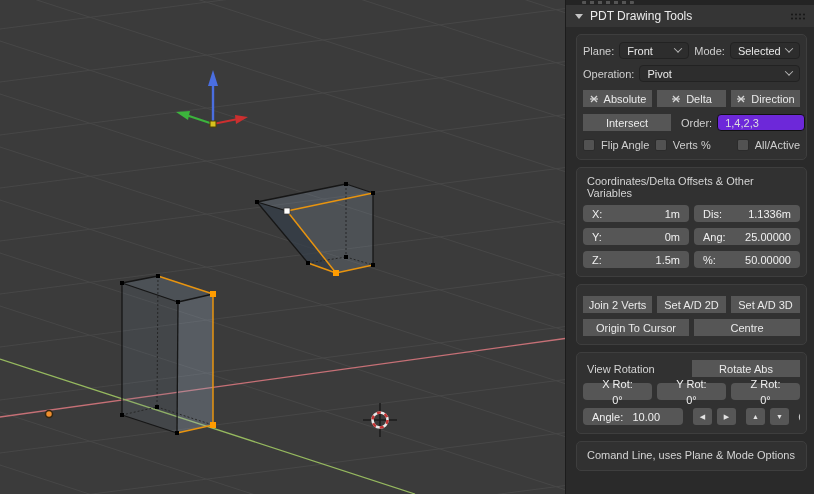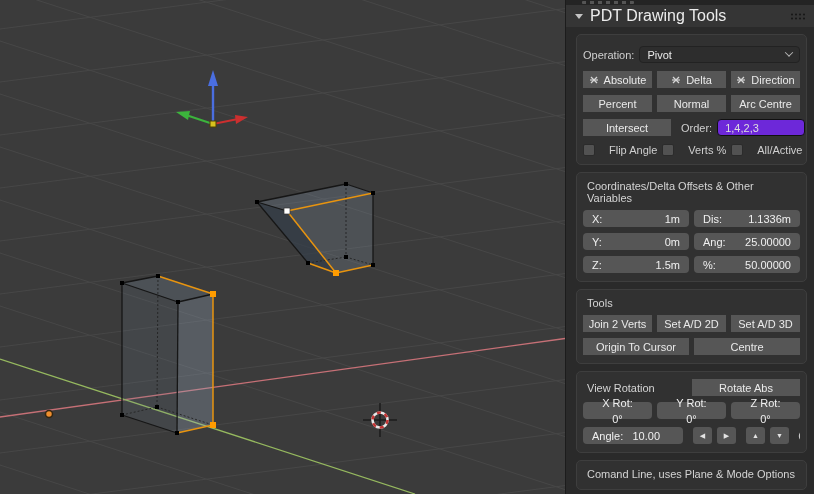--- a/index.html
+++ b/index.html
@@ -14,41 +14,41 @@
   
   .sidebar { width:249px; height:494px; background:#2a2a2a; border-left:1px solid #1c1c1c;
     font-size:11px; color:#d9d9d9; overflow:hidden; }
   .top-strip { height:5px; background:#242424; position:relative; }
   .top-strip .remnant { position:absolute; left:16px; top:1px; width:52px; height:3px;
     background:repeating-linear-gradient(90deg,#555 0 4px,#242424 4px 8px); border-radius:1px; }
   .panel-header { height:22px; background:#353535; display:flex; align-items:center;
     padding:0 9px; gap:7px; }
   .tri-down { width:0; height:0; border-left:4px solid transparent; border-right:4px solid transparent;
     border-top:5px solid #c4c4c4; }
-  .panel-title { font-size:16px; color:#ececec; flex:1; }
+  .panel-title { font-size:12px; color:#ececec; flex:1; }
   .gbox { margin:7px 7px 0 10px; background:#313131; border:1px solid #3e3e3e;
     border-radius:5px; padding:5px 6px 8px; }
   .ghead { color:#d4d4d4; margin:2px 0 1px 4px; }
   .row { display:flex; align-items:center; gap:5px; margin-top:6px; }
   .row.first { margin-top:2px; }
   .lbl { color:#cfcfcf; white-space:nowrap; }
   .btn { flex:1; height:17px; background:#565656; border-radius:0; display:flex;
     align-items:center; justify-content:center; gap:5px; color:#eaeaea; cursor:default; white-space:nowrap; }
   .dd { flex:1; height:17px; background:#2d2d2d; border:1px solid #222;
     border-radius:4px; display:flex; align-items:center; justify-content:space-between;
     padding:0 7px; color:#e9e9e9; }
   .chev { width:6px; height:6px; border-left:1.5px solid #b5b5b5; border-bottom:1.5px solid #b5b5b5;
     transform:rotate(-45deg) translate(1px,-1px); margin-top:-2px; flex:none; }
   .numfield { flex:1; height:17px; background:#565656; border-radius:4px; display:flex;
     align-items:center; justify-content:space-between; padding:0 9px; color:#f0f0f0; }
   .numfield.center { justify-content:center; gap:4px; padding:0 4px;flex-direction:column; }
   .txtinput { flex:1; height:17px; background:#6d28d9; border:1px solid #111;
     border-radius:4px; display:flex; align-items:center; padding:0 7px; color:#dedede; }
   .cb { width:12px; height:12px; background:#525252; border-radius:2px; border:1px solid #2b2b2b; flex:none; }
-  .cbgroup { display:flex; align-items:center; gap:14px; flex:1; }
+  .cbgroup { display:flex; align-items:center; gap:6px; flex:1; }
   .cbgroup.end { justify-content:flex-end; flex:1.1; }
   .sqbtn { width:19px; height:17px; background:#565656; border-radius:3px; display:flex;
     align-items:center; justify-content:center; color:#e3e3e3; font-size:7px; flex:none; }
   .spacer { flex:1; }
   .w88 { flex:0 0 88px; }
   .w100 { flex:0 0 100px; }
   .w108 { flex:0 0 108px; }
 </style>
 </head>
 <body>
@@ -205,20 +205,32 @@
             <circle cx="14" cy="2.5" r="1"></circle>
           <circle cx="2" cy="6.5" r="1"></circle>
             <circle cx="6" cy="6.5" r="1"></circle>
             <circle cx="10" cy="6.5" r="1"></circle>
             <circle cx="14" cy="6.5" r="1"></circle>
         </g>
       </svg>
     </div>
 
     <div class="gbox">
+      <div class="row first">
+        <span class="lbl">Plane:</span>
+        <div class="dd">
+          <span>Front</span>
+          <span class="chev"></span>
+        </div>
+        <span class="lbl">Mode:</span>
+        <div class="dd">
+          <span>Selected</span>
+          <span class="chev"></span>
+        </div>
+      </div>
       <div class="row">
         <span class="lbl">Operation:</span>
         <div class="dd">
           <span>Pivot</span>
           <span class="chev"></span>
         </div>
       </div>
       <div class="row" style="margin-top:8px">
         <div class="btn">
           <svg width="10" height="10" viewBox="0 0 10 10">
@@ -245,31 +257,20 @@
             <g stroke="#d6d6d6" stroke-width="1.2">
                 <line x1="1" y1="5" x2="9" y2="5"></line>
                 <line x1="2" y1="2" x2="8" y2="8"></line>
                 <line x1="8" y1="2" x2="2" y2="8"></line>
               </g>
           </svg>
           <span>Direction</span>
         </div>
       </div>
       <div class="row" style="margin-top:7px">
-        <div class="btn">
-            <span>Percent</span>
-          </div>
-        <div class="btn">
-            <span>Normal</span>
-          </div>
-        <div class="btn">
-            <span>Arc Centre</span>
-          </div>
-      </div>
-      <div class="row" style="margin-top:7px">
         <div class="btn w88">
             <span>Intersect</span>
           </div>
         <span class="spacer"></span>
         <span class="lbl">Order:</span>
         <div class="txtinput w88">
             <span>1,4,2,3</span>
           </div>
       </div>
       <div class="row" style="margin-top:8px">
@@ -316,21 +317,20 @@
           <span>1.5m</span>
         </div>
         <div class="numfield">
           <span>%:</span>
           <span>50.00000</span>
         </div>
       </div>
     </div>
 
     <div class="gbox">
-      <div class="ghead">Tools</div>
       <div class="row">
         <div class="btn">
             <span>Join 2 Verts</span>
           </div>
         <div class="btn">
             <span>Set A/D 2D</span>
           </div>
         <div class="btn">
             <span>Set A/D 3D</span>
           </div>

